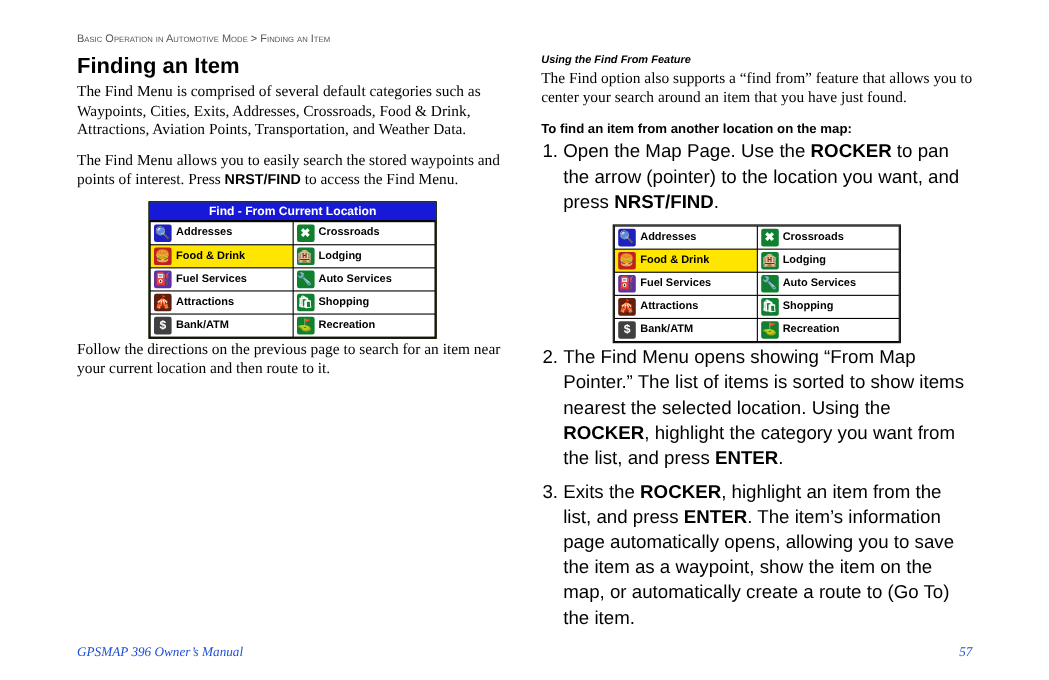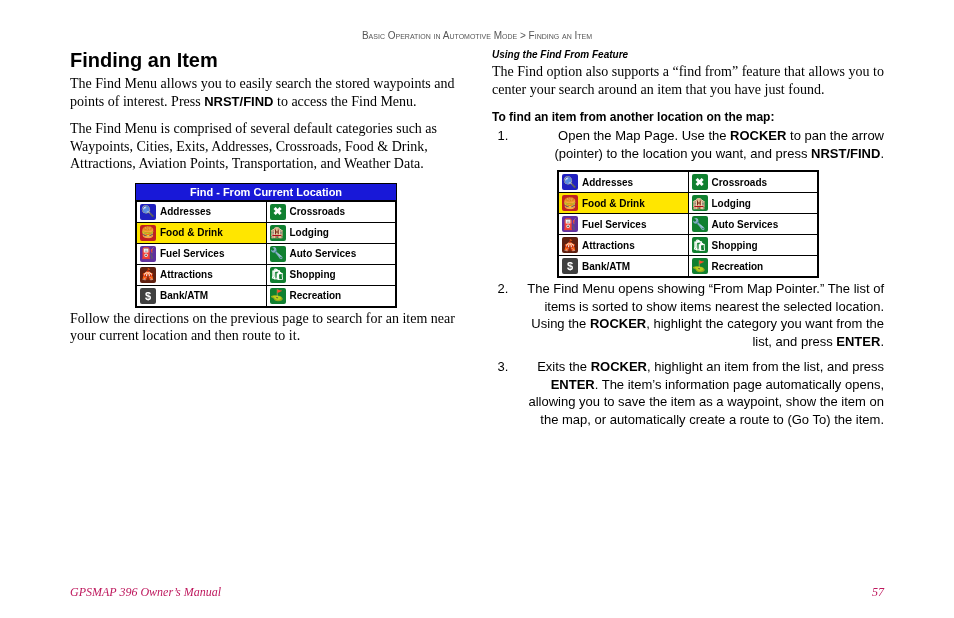--- a/index.html
+++ b/index.html
@@ -12,21 +12,21 @@
     height: 618px;
     overflow: hidden;
   }
   .page {
     padding: 30px 70px 20px 70px;
     box-sizing: border-box;
     height: 100%;
     position: relative;
   }
   .breadcrumb {
-    text-align: center;
+    text-align: left;
     font-size: 10px;
     font-variant: small-caps;
     color: #555;
     margin-bottom: 8px;
   }
   .breadcrumb .sep { color: #555; }
   .columns {
     display: flex;
     gap: 30px;
   }
@@ -54,23 +54,22 @@
     font-family: "Times New Roman", Times, serif;
     font-size: 14px;
     line-height: 1.25;
     margin: 0 0 10px 0;
   }
   p .b { font-weight: bold; font-family: Arial, sans-serif; font-size: 13px;}
   ol {
     margin: 0;
     padding-left: 20px;
     font-family: Arial, sans-serif;
-    font-size: 13px;
+    font-size: 17px;
     line-height: 1.35;
-    text-align: right;
   }
   ol li { margin-bottom: 8px; }
   ol .b { font-weight: bold; }
   .device-shot {
     width: 260px;
     margin: 8px auto 2px auto;
     border: 1px solid #000;
     background: #4d7c0f;
   }
   .device-titlebar {
@@ -119,21 +118,21 @@
   }
   .footer {
     position: absolute;
     bottom: 18px;
     left: 70px;
     right: 70px;
     display: flex;
     justify-content: space-between;
     font-style: italic;
     font-size: 12px;
-    color: #be185d;
+    color: #1d4ed8;
     font-family: "Times New Roman", serif;
     gap: 20px;
   }
   .footer .pn { font-style: italic; }
   
   .ic-mag { background:#2020c0;}
   .ic-food { background:#c02020;}
   .ic-fuel { background:#6030a0;}
   .ic-attr { background:#602010;}
   .ic-bank { background:#404040;}
@@ -150,24 +149,24 @@
   <div class="breadcrumb">
     <span>Basic Operation in Automotive Mode</span>
     <span class="sep">&gt;</span>
     <span>Finding an Item</span>
   </div>
 
   <div class="columns">
 
     <div class="col">
       <h1>Finding an Item</h1>
+      <p>The Find Menu is comprised of several default categories such as Waypoints, Cities, Exits, Addresses, Crossroads, Food &amp; Drink, Attractions, Aviation Points, Transportation, and Weather Data.</p>
       <p>
         <span>The Find Menu allows you to easily search the stored waypoints and points of interest. Press </span><span class="b">NRST/FIND</span><span> to access the Find Menu.</span>
       </p>
-      <p>The Find Menu is comprised of several default categories such as Waypoints, Cities, Exits, Addresses, Crossroads, Food &amp; Drink, Attractions, Aviation Points, Transportation, and Weather Data.</p>
 
       <div class="device-shot">
         <div class="device-titlebar">Find - From Current Location</div>
         <div class="device-grid">
           <div class="cell">
               <span class="ico ic-mag">🔍</span>
               <span>Addresses</span>
             </div>
           <div class="cell">
               <span class="ico ic-cross">✖</span>

